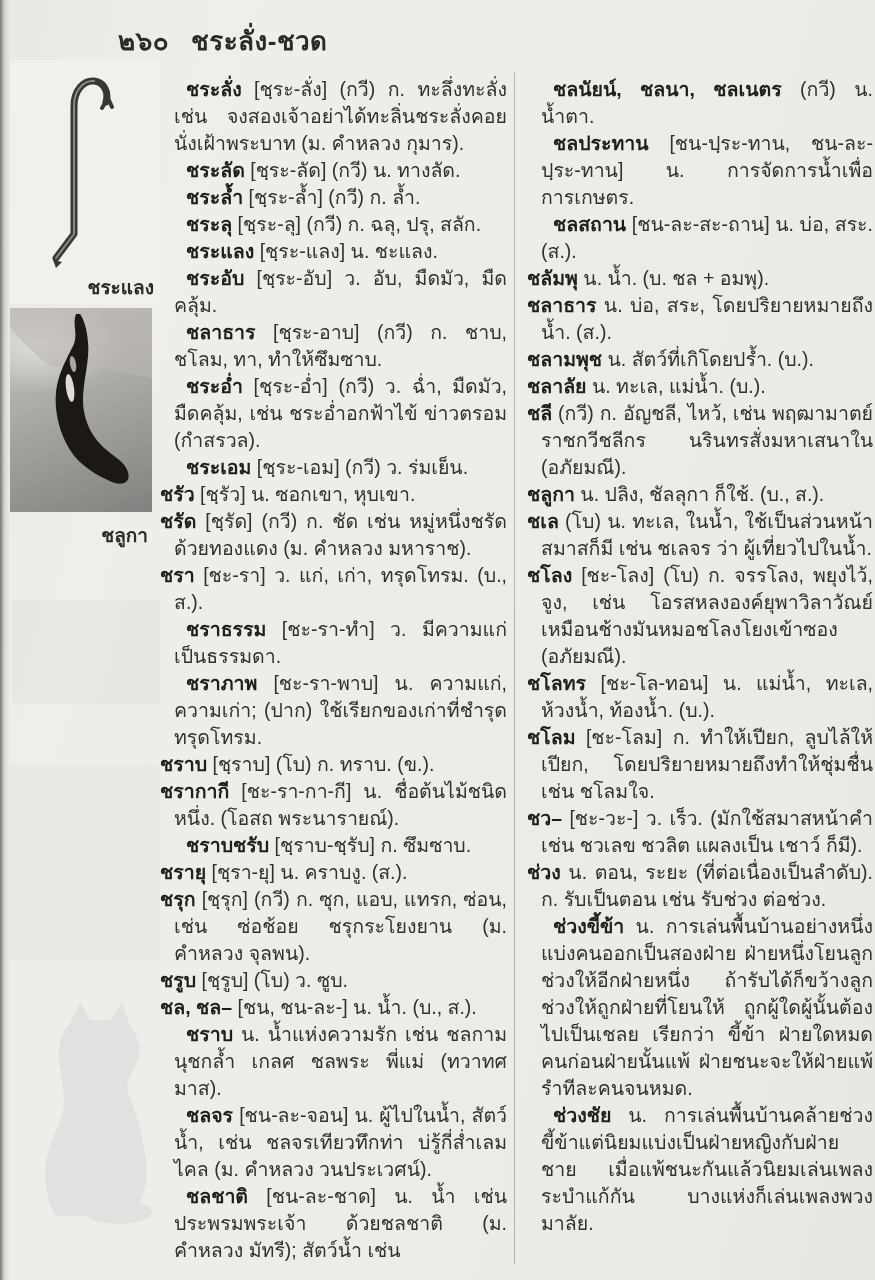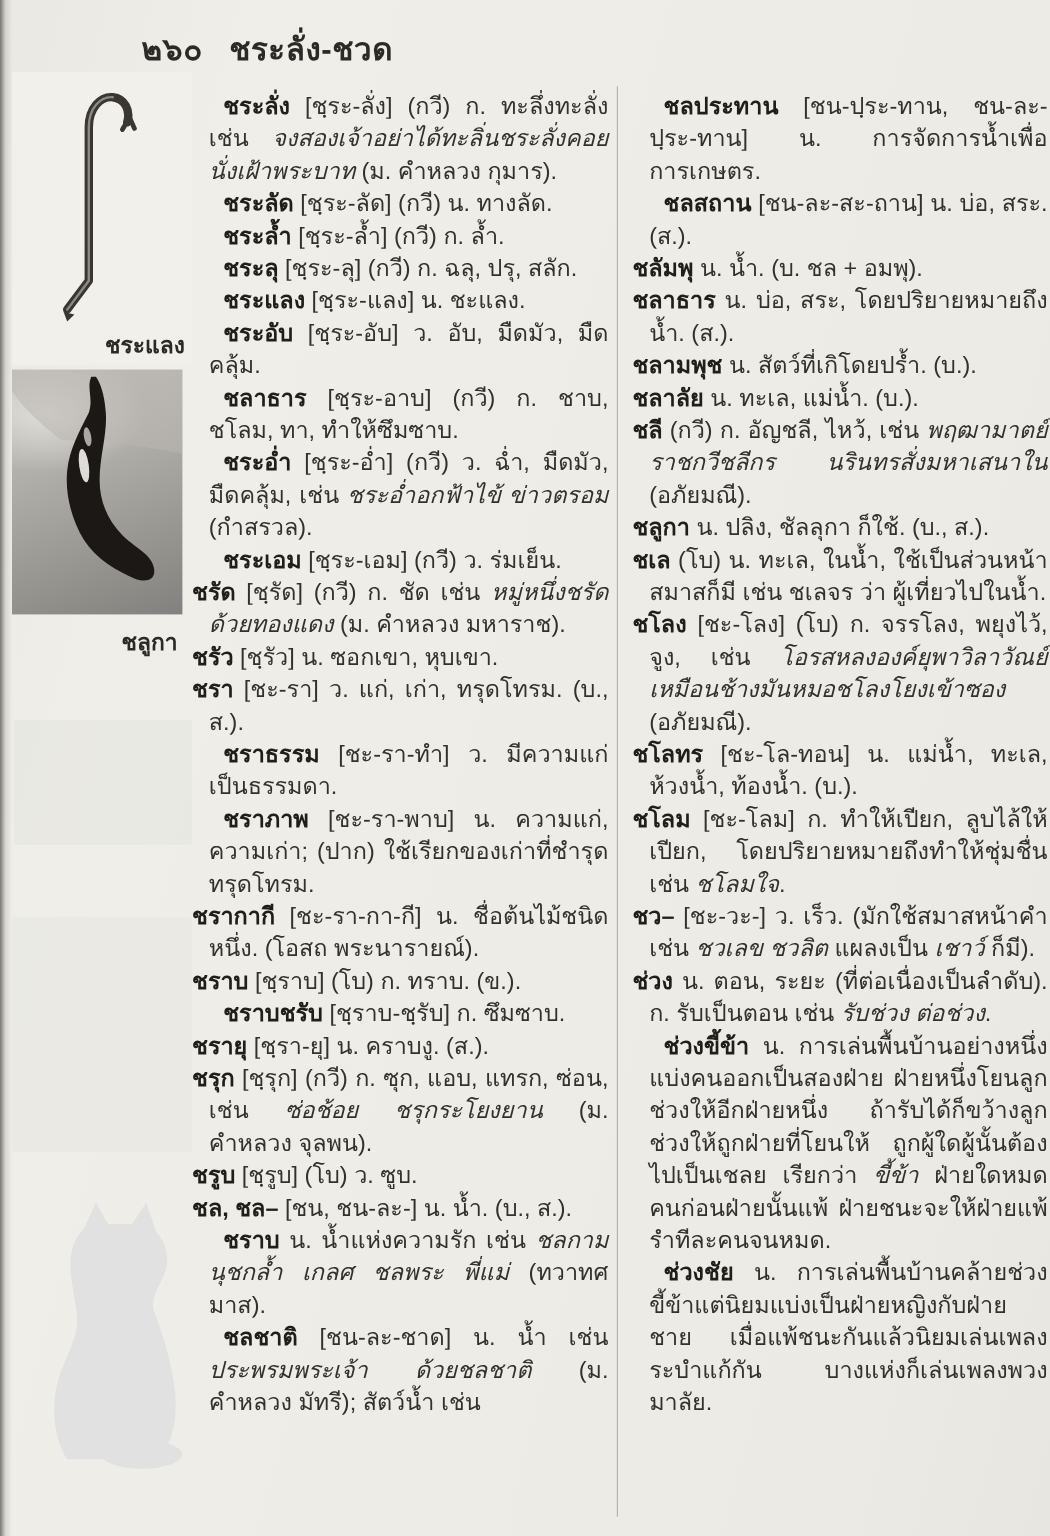--- a/index.html
+++ b/index.html
@@ -16,21 +16,21 @@
   #header .gap{display:inline-block;width:22px;}
   
   #divider{position:absolute;left:514px;top:72px;width:1px;height:1192px;background:#b7b5b0;}
   
   .col{position:absolute;top:76px;width:347px;text-align:justify;}
   #col1{left:160px;}
   #col2{left:527px;width:346px;}
   .entry{margin:0;padding-left:14px;text-indent:-14px;font-size:19.5px;line-height:27px;}
   .entry.sub{text-indent:12px;}
   .entry .b{font-weight:bold;color:#1f1e1a;}
-  .entry .i{font-style:italic;}
+  .entry .i{}
   
   .fig{position:absolute;}
   .fig .caption{position:absolute;right:6px;bottom:2px;font-weight:bold;font-size:19px;color:#2b2a26;}
   #fig-crowbar{left:10px;top:60px;width:150px;height:244px;background:#f1f0eb;}
   #fig-crowbar svg{position:absolute;left:0;top:2px;}
   #fig-leech{left:8px;top:308px;width:146px;height:244px;}
   #leech-photo{position:absolute;left:2px;top:0;width:142px;height:204px;
     background:
       radial-gradient(120px 70px at 20% 18%,rgba(230,228,223,.85),rgba(230,228,223,0) 70%),
       linear-gradient(160deg,#c6c4bf 0%,#b2b0ab 35%,#a09e99 60%,#8e8c87 85%,#838180 100%);}
@@ -87,36 +87,38 @@
   <div id="col1" class="col">
       <p class="entry sub"><span class="b">ชระลั่ง</span><span> [ชฺระ-ลั่ง] (กวี) ก. ทะลึ่งทะลั่ง เช่น </span><span class="i">จงสองเจ้าอย่าได้ทะลิ่นชระลั่งคอยนั่งเฝ้าพระบาท</span><span> (ม. คำหลวง กุมาร).</span></p>
       <p class="entry sub"><span class="b">ชระลัด</span><span> [ชฺระ-ลัด] (กวี) น. ทางลัด.</span></p>
       <p class="entry sub"><span class="b">ชระล้ำ</span><span> [ชฺระ-ล้ำ] (กวี) ก. ล้ำ.</span></p>
       <p class="entry sub"><span class="b">ชระลุ</span><span> [ชฺระ-ลุ] (กวี) ก. ฉลุ, ปรุ, สลัก.</span></p>
       <p class="entry sub"><span class="b">ชระแลง</span><span> [ชฺระ-แลง] น. ชะแลง.</span></p>
       <p class="entry sub"><span class="b">ชระอับ</span><span> [ชฺระ-อับ] ว. อับ, มืดมัว, มืดคลุ้ม.</span></p>
       <p class="entry sub"><span class="b">ชลาธาร</span><span> [ชฺระ-อาบ] (กวี) ก. ชาบ, ชโลม, ทา, ทำให้ซึมซาบ.</span></p>
       <p class="entry sub"><span class="b">ชระอ่ำ</span><span> [ชฺระ-อ่ำ] (กวี) ว. ฉ่ำ, มืดมัว, มืดคลุ้ม, เช่น </span><span class="i">ชระอ่ำอกฟ้าไข้ ข่าวตรอม</span><span> (กำสรวล).</span></p>
       <p class="entry sub"><span class="b">ชระเอม</span><span> [ชฺระ-เอม] (กวี) ว. ร่มเย็น.</span></p>
+      <p class="entry"><span class="b">ชรัว</span><span> [ชฺรัว] น. ซอกเขา, หุบเขา.</span></p>
       <p class="entry"><span class="b">ชรัด</span><span> [ชฺรัด] (กวี) ก. ชัด เช่น </span><span class="i">หมู่หนึ่งชรัดด้วยทองแดง</span><span> (ม. คำหลวง มหาราช).</span></p>
-      <p class="entry"><span class="b">ชรัว</span><span> [ชฺรัว] น. ซอกเขา, หุบเขา.</span></p>
       <p class="entry"><span class="b">ชรา</span><span> [ชะ-รา] ว. แก่, เก่า, ทรุดโทรม. (บ., ส.).</span></p>
       <p class="entry sub"><span class="b">ชราธรรม</span><span> [ชะ-รา-ทำ] ว. มีความแก่เป็นธรรมดา.</span></p>
       <p class="entry sub"><span class="b">ชราภาพ</span><span> [ชะ-รา-พาบ] น. ความแก่, ความเก่า; (ปาก) ใช้เรียกของเก่าที่ชำรุดทรุดโทรม.</span></p>
+      <p class="entry"><span class="b">ชราบ</span><span> [ชฺราบ] (โบ) ก. ทราบ. (ข.).</span></p>
       <p class="entry"><span class="b">ชรากากี</span><span> [ชะ-รา-กา-กี] น. ชื่อต้นไม้ชนิดหนึ่ง. (โอสถ พระนารายณ์).</span></p>
-      <p class="entry"><span class="b">ชราบ</span><span> [ชฺราบ] (โบ) ก. ทราบ. (ข.).</span></p>
       <p class="entry sub"><span class="b">ชราบชรับ</span><span> [ชฺราบ-ชฺรับ] ก. ซึมซาบ.</span></p>
       <p class="entry"><span class="b">ชรายุ</span><span> [ชฺรา-ยุ] น. คราบงู. (ส.).</span></p>
       <p class="entry"><span class="b">ชรุก</span><span> [ชฺรุก] (กวี) ก. ซุก, แอบ, แทรก, ซ่อน, เช่น </span><span class="i">ซ่อช้อย ชรุกระโยงยาน</span><span> (ม. คำหลวง จุลพน).</span></p>
       <p class="entry"><span class="b">ชรูบ</span><span> [ชฺรูบ] (โบ) ว. ซูบ.</span></p>
       <p class="entry"><span class="b">ชล, ชล–</span><span> [ชน, ชน-ละ-] น. น้ำ. (บ., ส.).</span></p>
       <p class="entry sub"><span class="b">ชราบ</span><span> น. น้ำแห่งความรัก เช่น </span><span class="i">ชลกามนุชกล้ำ เกลศ ชลพระ พี่แม่</span><span> (ทวาทศมาส).</span></p>
+      <p class="entry sub"><span class="b">ชลจร</span><span> [ชน-ละ-จอน] น. ผู้ไปในน้ำ, สัตว์น้ำ, เช่น </span><span class="i">ชลจรเทียวทึกท่า บ่รู้กี่ส่ำเลมไคล</span><span> (ม. คำหลวง วนประเวศน์).</span></p>
       <p class="entry sub"><span class="b">ชลชาติ</span><span> [ชน-ละ-ชาด] น. น้ำ เช่น </span><span class="i">ประพรมพระเจ้า ด้วยชลชาติ</span><span> (ม. คำหลวง มัทรี); สัตว์น้ำ เช่น </span></p>
     </div>
   <div id="col2" class="col">
+      <p class="entry sub"><span class="b">ชลนัยน์, ชลนา, ชลเนตร</span><span> (กวี) น. น้ำตา.</span></p>
       <p class="entry sub"><span class="b">ชลประทาน</span><span> [ชน-ปฺระ-ทาน, ชน-ละ-ปฺระ-ทาน] น. การจัดการน้ำเพื่อการเกษตร.</span></p>
       <p class="entry sub"><span class="b">ชลสถาน</span><span> [ชน-ละ-สะ-ถาน] น. บ่อ, สระ. (ส.).</span></p>
       <p class="entry"><span class="b">ชลัมพุ</span><span> น. น้ำ. (บ. ชล + อมพุ).</span></p>
       <p class="entry"><span class="b">ชลาธาร</span><span> น. บ่อ, สระ, โดยปริยายหมายถึงน้ำ. (ส.).</span></p>
       <p class="entry"><span class="b">ชลามพุช</span><span> น. สัตว์ที่เกิโดยปร้ำ. (บ.).</span></p>
       <p class="entry"><span class="b">ชลาลัย</span><span> น. ทะเล, แม่น้ำ. (บ.).</span></p>
       <p class="entry"><span class="b">ชลี</span><span> (กวี) ก. อัญชลี, ไหว้, เช่น </span><span class="i">พฤฒามาตย์ราชกวีชลีกร นรินทรสั่งมหาเสนาใน</span><span> (อภัยมณี).</span></p>
       <p class="entry"><span class="b">ชลูกา</span><span> น. ปลิง, ชัลลุกา ก็ใช้. (บ., ส.).</span></p>
       <p class="entry"><span class="b">ชเล</span><span> (โบ) น. ทะเล, ในน้ำ, ใช้เป็นส่วนหน้าสมาสก็มี เช่น ชเลจร ว่า ผู้เที่ยวไปในน้ำ.</span></p>
       <p class="entry"><span class="b">ชโลง</span><span> [ชะ-โลง] (โบ) ก. จรรโลง, พยุงไว้, จูง, เช่น </span><span class="i">โอรสหลงองค์ยุพาวิลาวัณย์ เหมือนช้างมันหมอชโลงโยงเข้าซอง</span><span> (อภัยมณี).</span></p>

